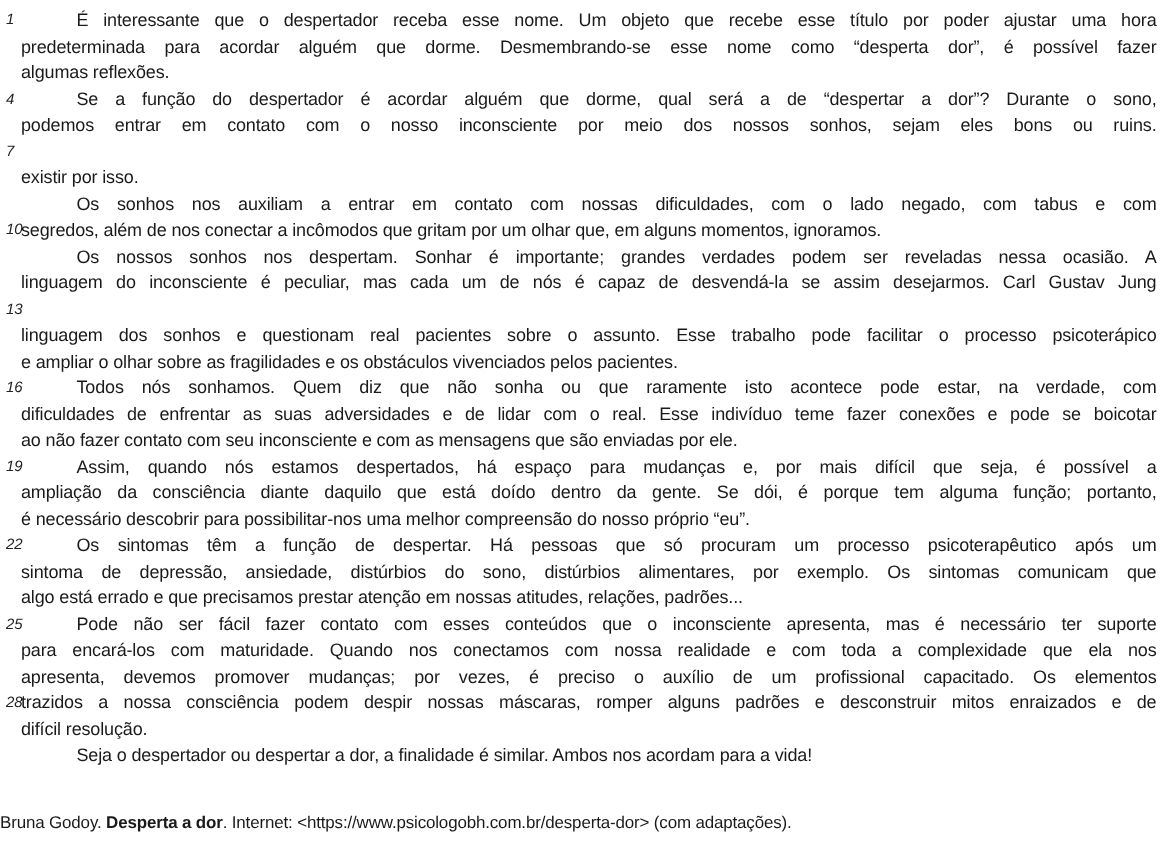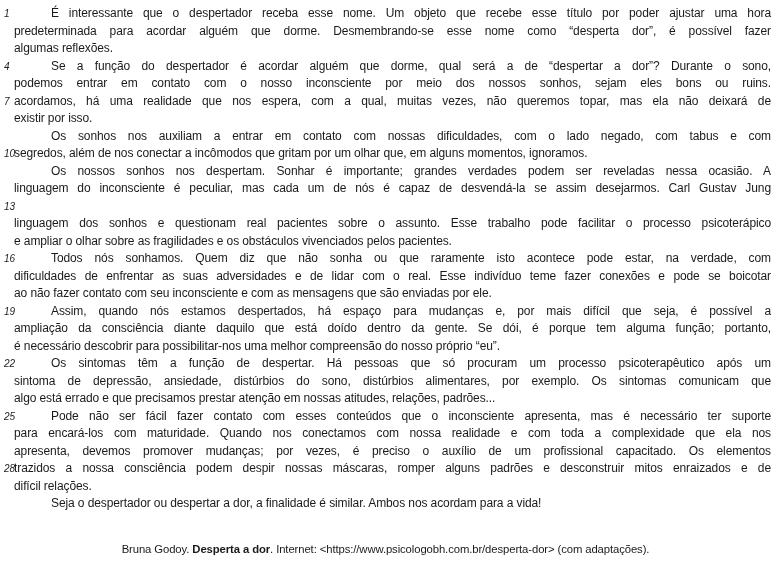--- a/index.html
+++ b/index.html
@@ -43,38 +43,38 @@
     letter-spacing: 0;
     text-indent: 0;
     text-align: left;
     color: #222222;
   }
   .source-line {
     position: absolute;
     top: 543px;
     left: 0;
     right: 5px;
-    text-align: center;
+    text-align: left;
     font-size: 11.3px;
     color: #1a1a1a;
     letter-spacing: -0.1px;
   }
   .source-line .bold { font-weight: bold; }
 </style>
 </head>
 <body>
 
 <div class="page">
   <div class="text-body">
       <div class="row indent"><span class="lnum">1</span><span>É interessante que o despertador receba esse nome. Um objeto que recebe esse título por poder ajustar uma hora</span></div>
       <div class="row"><span class="lnum"></span><span>predeterminada para acordar alguém que dorme. Desmembrando-se esse nome como “desperta dor”, é possível fazer</span></div>
       <div class="row end"><span class="lnum"></span><span>algumas reflexões.</span></div>
       <div class="row indent"><span class="lnum">4</span><span>Se a função do despertador é acordar alguém que dorme, qual será a de “despertar a dor”? Durante o sono,</span></div>
       <div class="row"><span class="lnum"></span><span>podemos entrar em contato com o nosso inconsciente por meio dos nossos sonhos, sejam eles bons ou ruins.</span></div>
-      <div class="row"><span class="lnum">7</span><span>acordamos, há uma realidade que nos espera, com a qual, muitas vezes, não queremos topar, mas ela não deixará de</span></div>
+      <div class="row"><span class="lnum">7</span></div>
       <div class="row end"><span class="lnum"></span><span>existir por isso.</span></div>
       <div class="row indent"><span class="lnum"></span><span>Os sonhos nos auxiliam a entrar em contato com nossas dificuldades, com o lado negado, com tabus e com</span></div>
       <div class="row end"><span class="lnum">10</span><span>segredos, além de nos conectar a incômodos que gritam por um olhar que, em alguns momentos, ignoramos.</span></div>
       <div class="row indent"><span class="lnum"></span><span>Os nossos sonhos nos despertam. Sonhar é importante; grandes verdades podem ser reveladas nessa ocasião. A</span></div>
       <div class="row"><span class="lnum"></span><span>linguagem do inconsciente é peculiar, mas cada um de nós é capaz de desvendá-la se assim desejarmos. Carl Gustav Jung</span></div>
       <div class="row"><span class="lnum">13</span></div>
       <div class="row"><span class="lnum"></span><span>linguagem dos sonhos e questionam real pacientes sobre o assunto. Esse trabalho pode facilitar o processo psicoterápico</span></div>
       <div class="row end"><span class="lnum"></span><span>e ampliar o olhar sobre as fragilidades e os obstáculos vivenciados pelos pacientes.</span></div>
       <div class="row indent"><span class="lnum">16</span><span>Todos nós sonhamos. Quem diz que não sonha ou que raramente isto acontece pode estar, na verdade, com</span></div>
       <div class="row"><span class="lnum"></span><span>dificuldades de enfrentar as suas adversidades e de lidar com o real. Esse indivíduo teme fazer conexões e pode se boicotar</span></div>
@@ -82,17 +82,17 @@
       <div class="row indent"><span class="lnum">19</span><span>Assim, quando nós estamos despertados, há espaço para mudanças e, por mais difícil que seja, é possível a</span></div>
       <div class="row"><span class="lnum"></span><span>ampliação da consciência diante daquilo que está doído dentro da gente. Se dói, é porque tem alguma função; portanto,</span></div>
       <div class="row end"><span class="lnum"></span><span>é necessário descobrir para possibilitar-nos uma melhor compreensão do nosso próprio “eu”.</span></div>
       <div class="row indent"><span class="lnum">22</span><span>Os sintomas têm a função de despertar. Há pessoas que só procuram um processo psicoterapêutico após um</span></div>
       <div class="row"><span class="lnum"></span><span>sintoma de depressão, ansiedade, distúrbios do sono, distúrbios alimentares, por exemplo. Os sintomas comunicam que</span></div>
       <div class="row end"><span class="lnum"></span><span>algo está errado e que precisamos prestar atenção em nossas atitudes, relações, padrões...</span></div>
       <div class="row indent"><span class="lnum">25</span><span>Pode não ser fácil fazer contato com esses conteúdos que o inconsciente apresenta, mas é necessário ter suporte</span></div>
       <div class="row"><span class="lnum"></span><span>para encará-los com maturidade. Quando nos conectamos com nossa realidade e com toda a complexidade que ela nos</span></div>
       <div class="row"><span class="lnum"></span><span>apresenta, devemos promover mudanças; por vezes, é preciso o auxílio de um profissional capacitado. Os elementos</span></div>
       <div class="row"><span class="lnum">28</span><span>trazidos a nossa consciência podem despir nossas máscaras, romper alguns padrões e desconstruir mitos enraizados e de</span></div>
-      <div class="row end"><span class="lnum"></span><span>difícil relações.</span></div>
+      <div class="row end"><span class="lnum"></span><span>difícil resolução.</span></div>
       <div class="row indent end"><span class="lnum"></span><span>Seja o despertador ou despertar a dor, a finalidade é similar. Ambos nos acordam para a vida!</span></div>
     </div>
   <div class="source-line"><span>Bruna Godoy. </span><span class="bold">Desperta a dor</span><span>. Internet: &lt;https://www.psicologobh.com.br/desperta-dor&gt; (com adaptações).</span></div>
 </div>
 
 </body></html>

